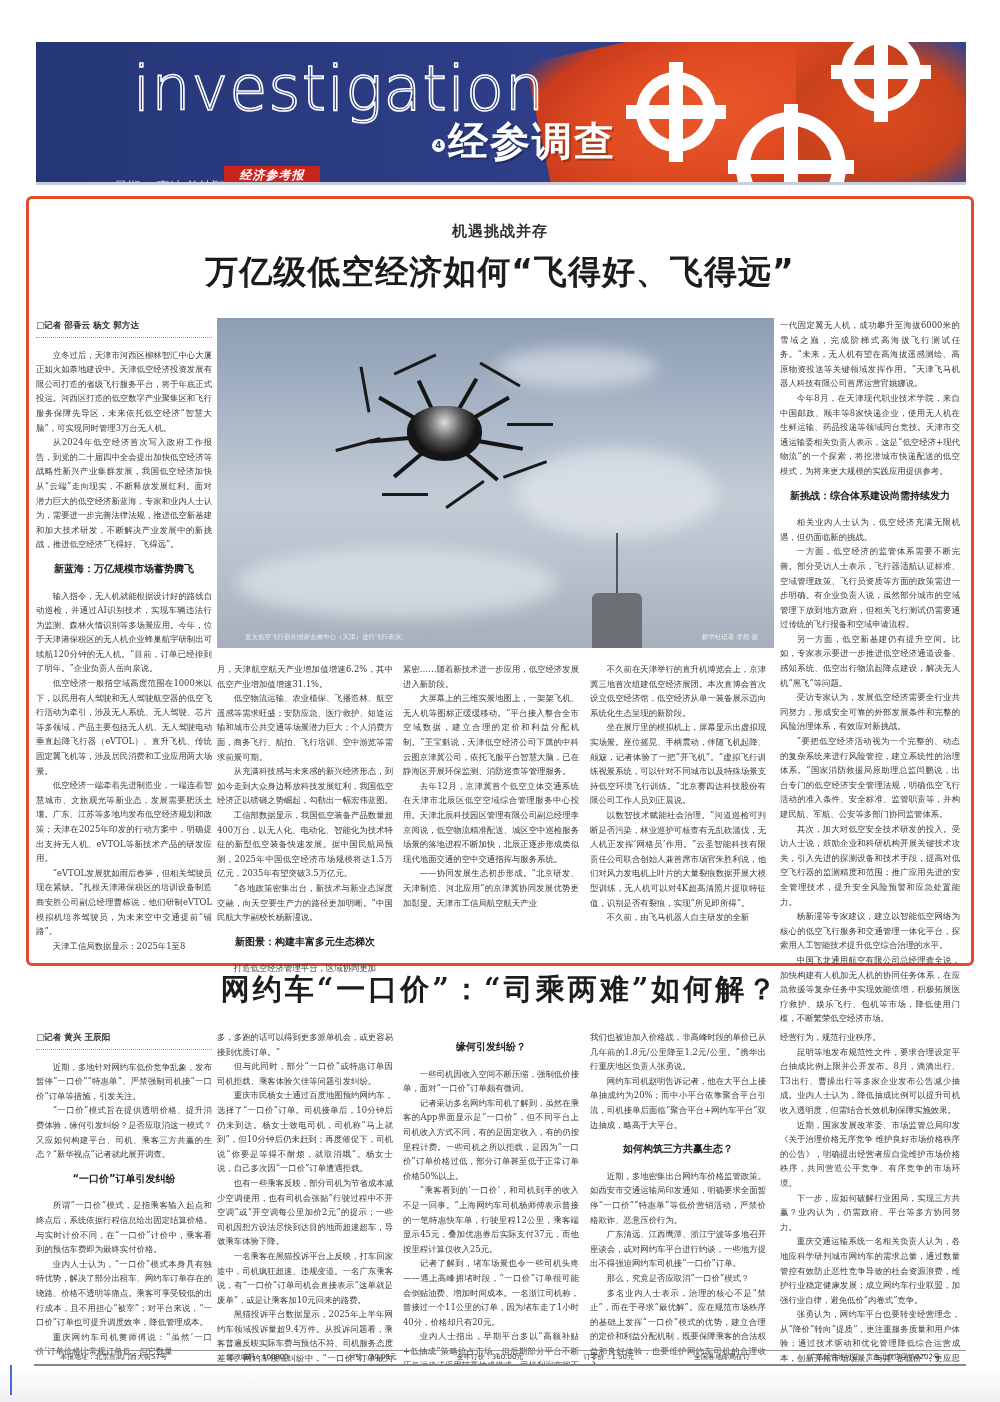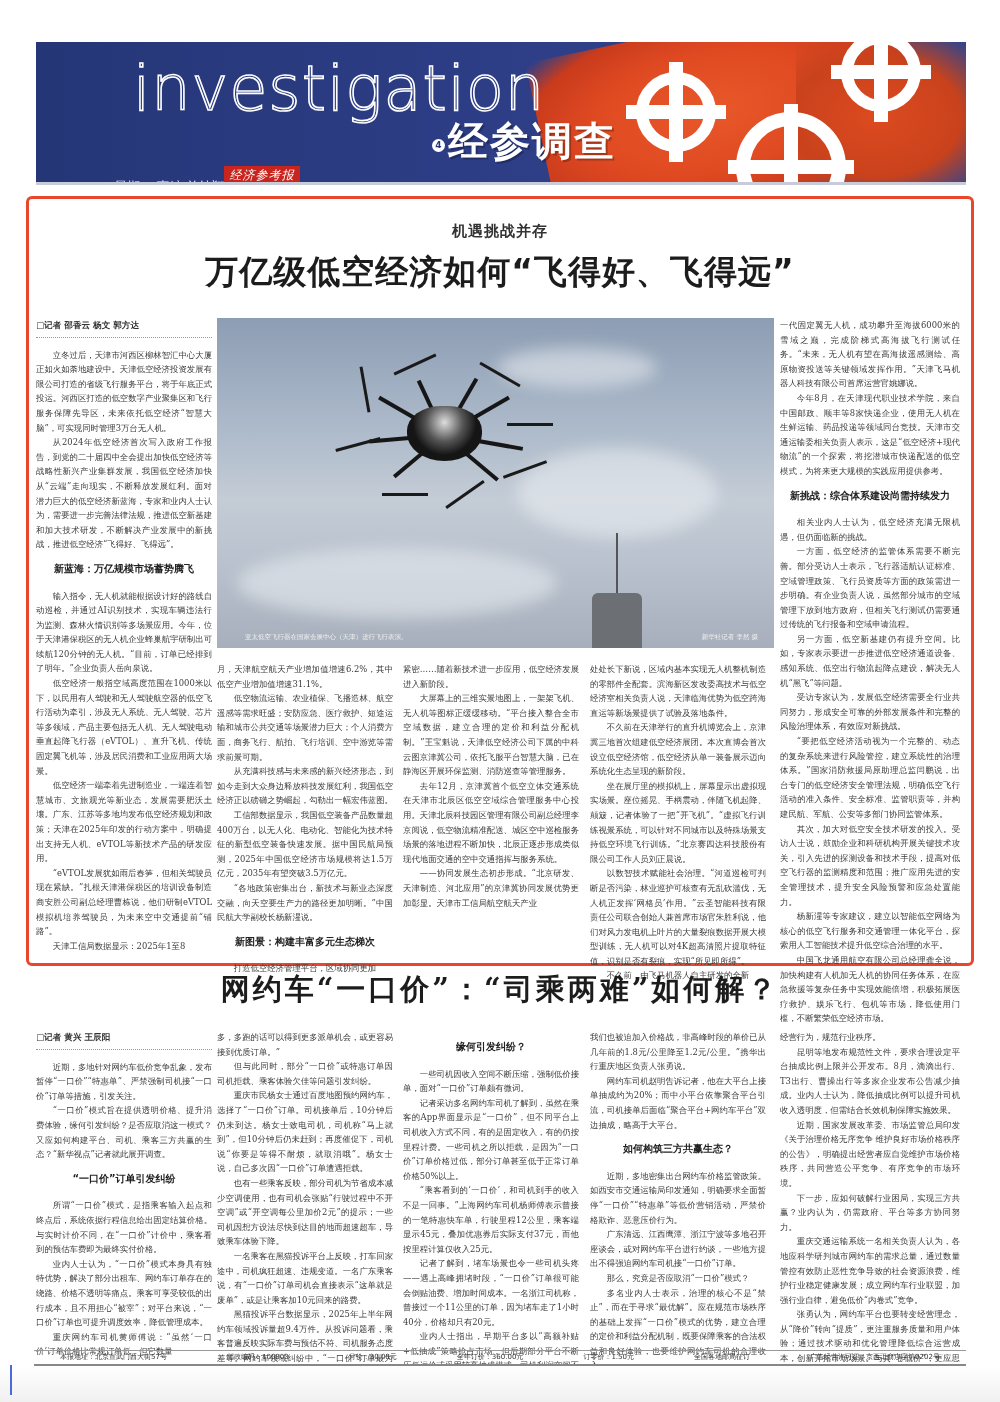--- a/index.html
+++ b/index.html
@@ -23,22 +23,22 @@
   .gear::after { top: 50%; left: -22px; height: 14px; width: calc(100% + 44px); transform: translateY(-50%); }
   .mast-word { position: absolute; left: 97px; top: 10px; font-family: "DejaVu Sans", sans-serif; font-weight: 200;
     font-size: 62px; letter-spacing: 1px; color: transparent; -webkit-text-stroke: 1.6px #ffffff; }
   .mast-num { position: absolute; left: 396px; top: 97px; width: 13px; height: 13px; border-radius: 50%;
     background: #fff; color: #253677; font-family: "DejaVu Sans", sans-serif; font-size: 9px; font-weight: bold;
     text-align: center; line-height: 13px; }
   .mast-cn { position: absolute; left: 412px; top: 72px; font-family: "DejaVu Sans", sans-serif; font-weight: bold;
     font-size: 40px; color: #ffffff; letter-spacing: 2px; text-shadow: 2px 2px 0 rgba(0,0,0,0.25); }
   .mast-date { position: absolute; left: 8px; top: 123px; font-family: Liberation Serif, serif; font-size: 13px;
     color: #e8eaf5; margin-top: 13px; }
-  .mast-logo { position: absolute; left: 188px; top: 124px; width: 76px; height: 18px; background: #c9241d;
-    color: #fff; font-family: "DejaVu Serif", serif; font-size: 12px; font-style: italic; font-weight: normal;
+  .mast-logo { position: absolute; left: 188px; top: 124px; width: 96px; height: 18px; background: #c9241d;
+    color: #fff; font-family: "DejaVu Serif", serif; font-size: 12px; font-style: italic; font-weight: bold;
     text-align: center; line-height: 18px; letter-spacing: 1px; }
   .mast-bottom { position: absolute; left: 36px; top: 182px; width: 930px; height: 3px; background: #c8ccd8; }
 
   
   .feature-box { position: absolute; left: 26px; top: 196px; width: 948px; height: 770px;
     border: 3px solid #e8472b; border-radius: 6px; }
   .kicker { position: absolute; left: 0; right: 0; top: 222px; text-align: center; font-size: 15px;
     font-weight: bold; color: #333; letter-spacing: 1px; }
   .headline { position: absolute; left: 0; right: 0; top: 250px; text-align: center;
     font-family: "DejaVu Sans", sans-serif; font-weight: bold; font-size: 33px; color: #1c1c1c; letter-spacing: 1px; }
@@ -151,21 +151,20 @@
 </div>
 
 <div class="col" style="left:403px; top:662px; width:176px;">
   <p class="noindent">紧密……随着新技术进一步应用，低空经济发展进入新阶段。</p>
   <p>大屏幕上的三维实景地图上，一架架飞机、无人机等图标正缓缓移动。“平台接入整合全市空域数据，建立合理的定价和利益分配机制。”王宝魁说，天津低空经济公司下属的中科云图京津冀公司，依托飞服平台智慧大脑，已在静海区开展环保监测、消防巡查等管理服务。</p>
   <p>去年12月，京津冀首个低空立体交通系统在天津市北辰区低空空域综合管理服务中心投用。天津北辰科技园区管理有限公司副总经理李京阅说，低空物流精准配送、城区空中巡检服务场景的落地进程不断加快，北辰正逐步形成类似现代地面交通的空中交通指挥与服务系统。</p>
   <p>——协同发展生态初步形成。“北京研发、天津制造、河北应用”的京津冀协同发展优势更加彰显。天津市工信局航空航天产业</p>
 </div>
 
 <div class="col" style="left:590px; top:662px; width:176px;">
-  <p class="noindent">处处长下新说，区域内基本实现无人机整机制造的零部件全配套。滨海新区发改委高技术与低空经济室相关负责人说，天津临海优势为低空跨海直运等新场景提供了试验及落地条件。</p>
   <p>不久前在天津举行的直升机博览会上，京津冀三地首次组建低空经济展团。本次直博会首次设立低空经济馆，低空经济从单一装备展示迈向系统化生态呈现的新阶段。</p>
   <p>坐在展厅里的模拟机上，屏幕显示出虚拟现实场景。座位摇晃、手柄震动，伴随飞机起降、颠簸，记者体验了一把“开飞机”。“虚拟飞行训练视景系统，可以针对不同城市以及特殊场景支持低空环境飞行训练。”北京赛四达科技股份有限公司工作人员刘正晨说。</p>
   <p>以数智技术赋能社会治理。“河道巡检可判断是否污染，林业巡护可核查有无乱砍滥伐，无人机正发挥‘网格员’作用。”云圣智能科技有限责任公司联合创始人兼首席市场官朱胜利说，他们对风力发电机上叶片的大量裂痕数据开展大模型训练，无人机可以对4K超高清照片提取特征值，识别是否有裂痕，实现“所见即所得”。</p>
   <p>不久前，由飞马机器人自主研发的全新</p>
 </div>
 
 <div class="col" style="left:780px; top:318px; width:180px;">
   <p class="noindent">一代固定翼无人机，成功攀升至海拔6000米的雪域之巅，完成阶梯式高海拔飞行测试任务。“未来，无人机有望在高海拔遥感测绘、高原物资投送等关键领域发挥作用。”天津飞马机器人科技有限公司首席运营官姚娜说。</p>
   <p>今年8月，在天津现代职业技术学院，来自中国邮政、顺丰等8家快递企业，使用无人机在生鲜运输、药品投递等领域同台竞技。天津市交通运输委相关负责人表示，这是“低空经济+现代物流”的一个探索，将挖潜城市快递配送的低空模式，为将来更大规模的实践应用提供参考。</p>
   <p class="subhead center">新挑战：综合体系建设尚需持续发力</p>

